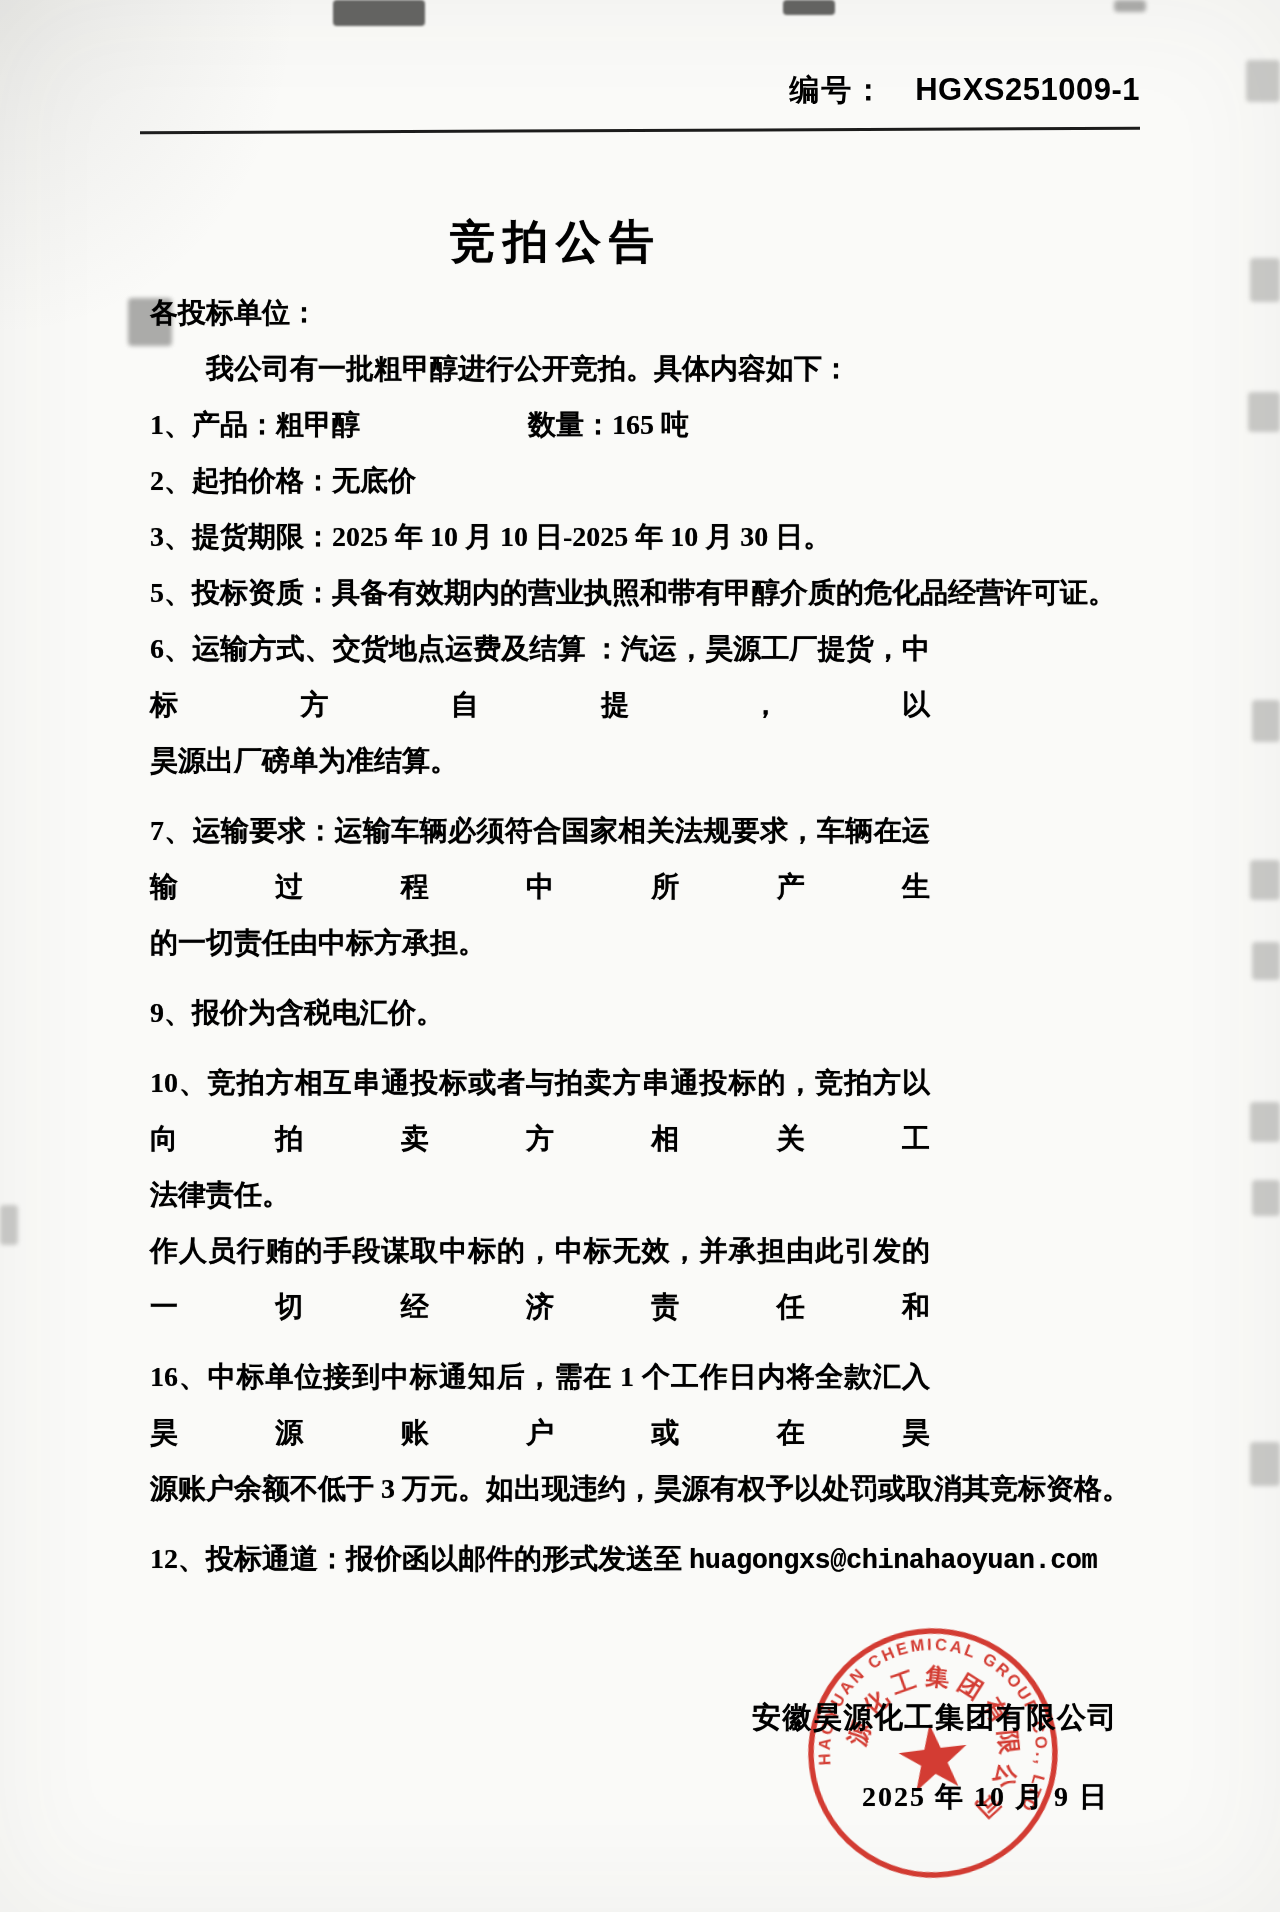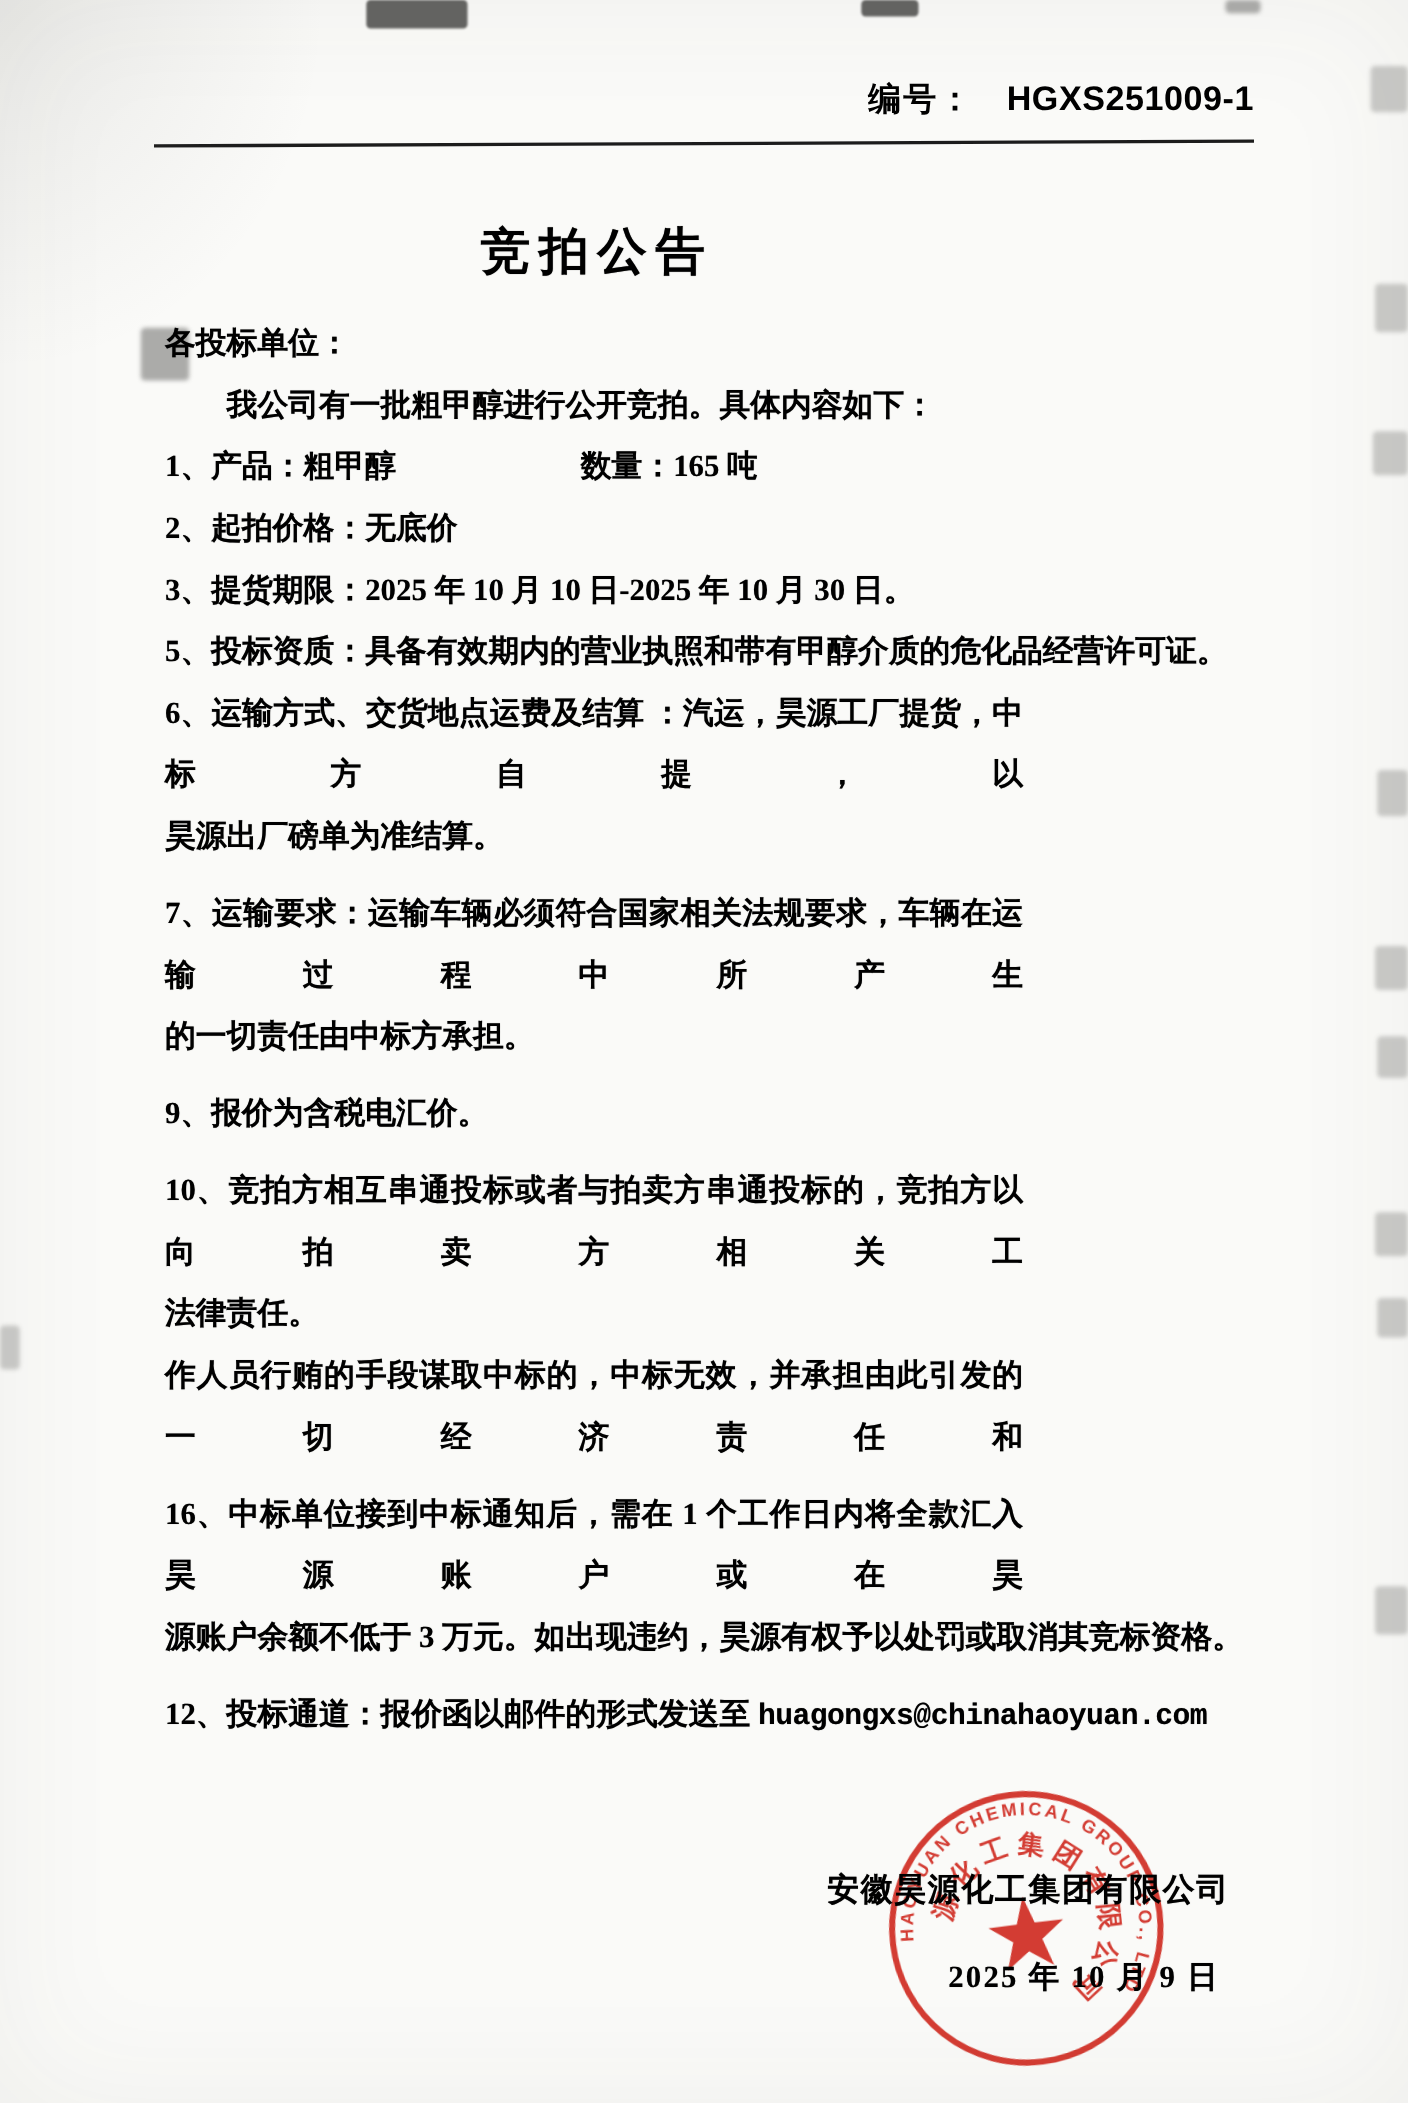--- a/index.html
+++ b/index.html
@@ -22,21 +22,21 @@
   
   .doc-number{position:absolute; top:70px; left:0; width:1140px; text-align:right; white-space:nowrap;}
   .doc-number .label{font-size:30px; font-weight:700; letter-spacing:2px;}
   .doc-number .value{
     font-family:"Liberation Sans","DejaVu Sans",sans-serif;
     font-weight:700; font-size:31px; letter-spacing:.5px; margin-left:30px;
   }
   .rule{position:absolute; top:129px; left:140px; width:1000px; height:3px; background:#1c1c1c;
         transform:rotate(-0.25deg);}
   .title{
-    position:absolute; top:196px; left:150px; width:780px; margin:3px;
+    position:absolute; top:196px; left:150px; width:780px; margin:16px;
     text-align:center; font-size:45px; font-weight:700; letter-spacing:8px;
     text-shadow:0 0 .8px rgba(10,10,10,.65);
   }
   
   .textcol{
     position:absolute; top:285px; left:150px; width:780px;
     font-size:28px; font-weight:600; line-height:56px;
     text-shadow:0 0 .7px rgba(15,15,15,.55);
   }
   .line{min-height:56px; white-space:nowrap;}

